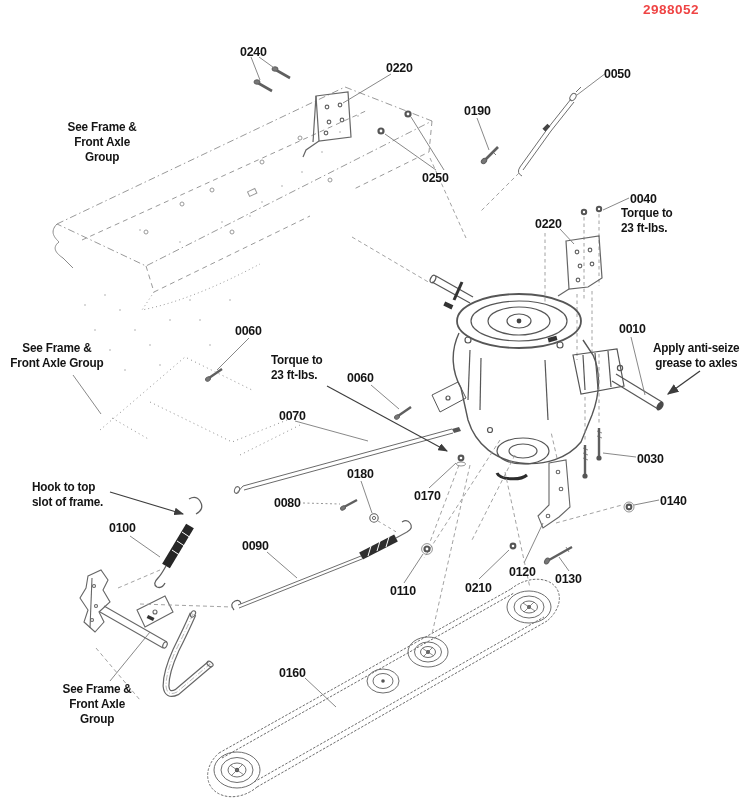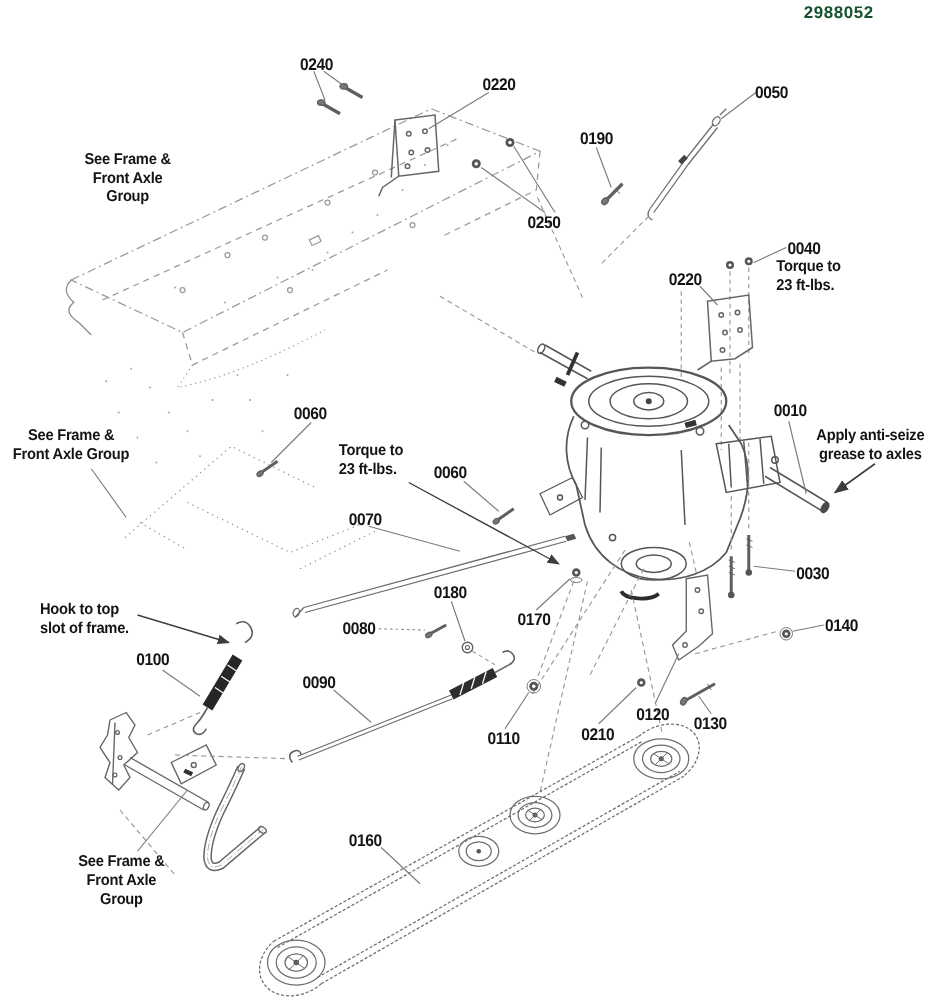--- a/index.html
+++ b/index.html
@@ -1,19 +1,19 @@
 <!DOCTYPE html>
 <html><head>
 <meta charset="utf-8">
 <style>
   html,body{margin:0;padding:0;background:#fff;}
   .stage{position:relative;width:750px;height:803px;background:#ffffff;overflow:hidden;
          font-family:"Liberation Sans",sans-serif;}
   svg.art{position:absolute;left:0;top:0;}
-  .doc-num{position:absolute;font-size:13.5px;font-weight:600;color:#14532d;letter-spacing:0.5px;}
+  .doc-num{position:absolute;font-size:13.5px;font-weight:600;color:#ef4444;letter-spacing:0.5px;}
   .callout{position:absolute;font-size:13.5px;font-weight:bold;color:#141414;
            letter-spacing:-0.3px;transform:scaleX(.92);transform-origin:left top;white-space:nowrap;}
   .note{position:absolute;font-size:12.5px;font-weight:bold;color:#141414;line-height:1.18;
         white-space:pre-line;letter-spacing:-0.2px;transform:scaleX(.94);transform-origin:left top;}
   .note.center{text-align:center;}
   .watermark{position:absolute;left:196px;top:383px;width:380px;font-size:33px;font-weight:bold;
              color:rgba(175,175,175,0.55);letter-spacing:-1px;white-space:nowrap;
              text-shadow:0 0 1px rgba(255,255,255,.8);}
 </style>
 </head>

